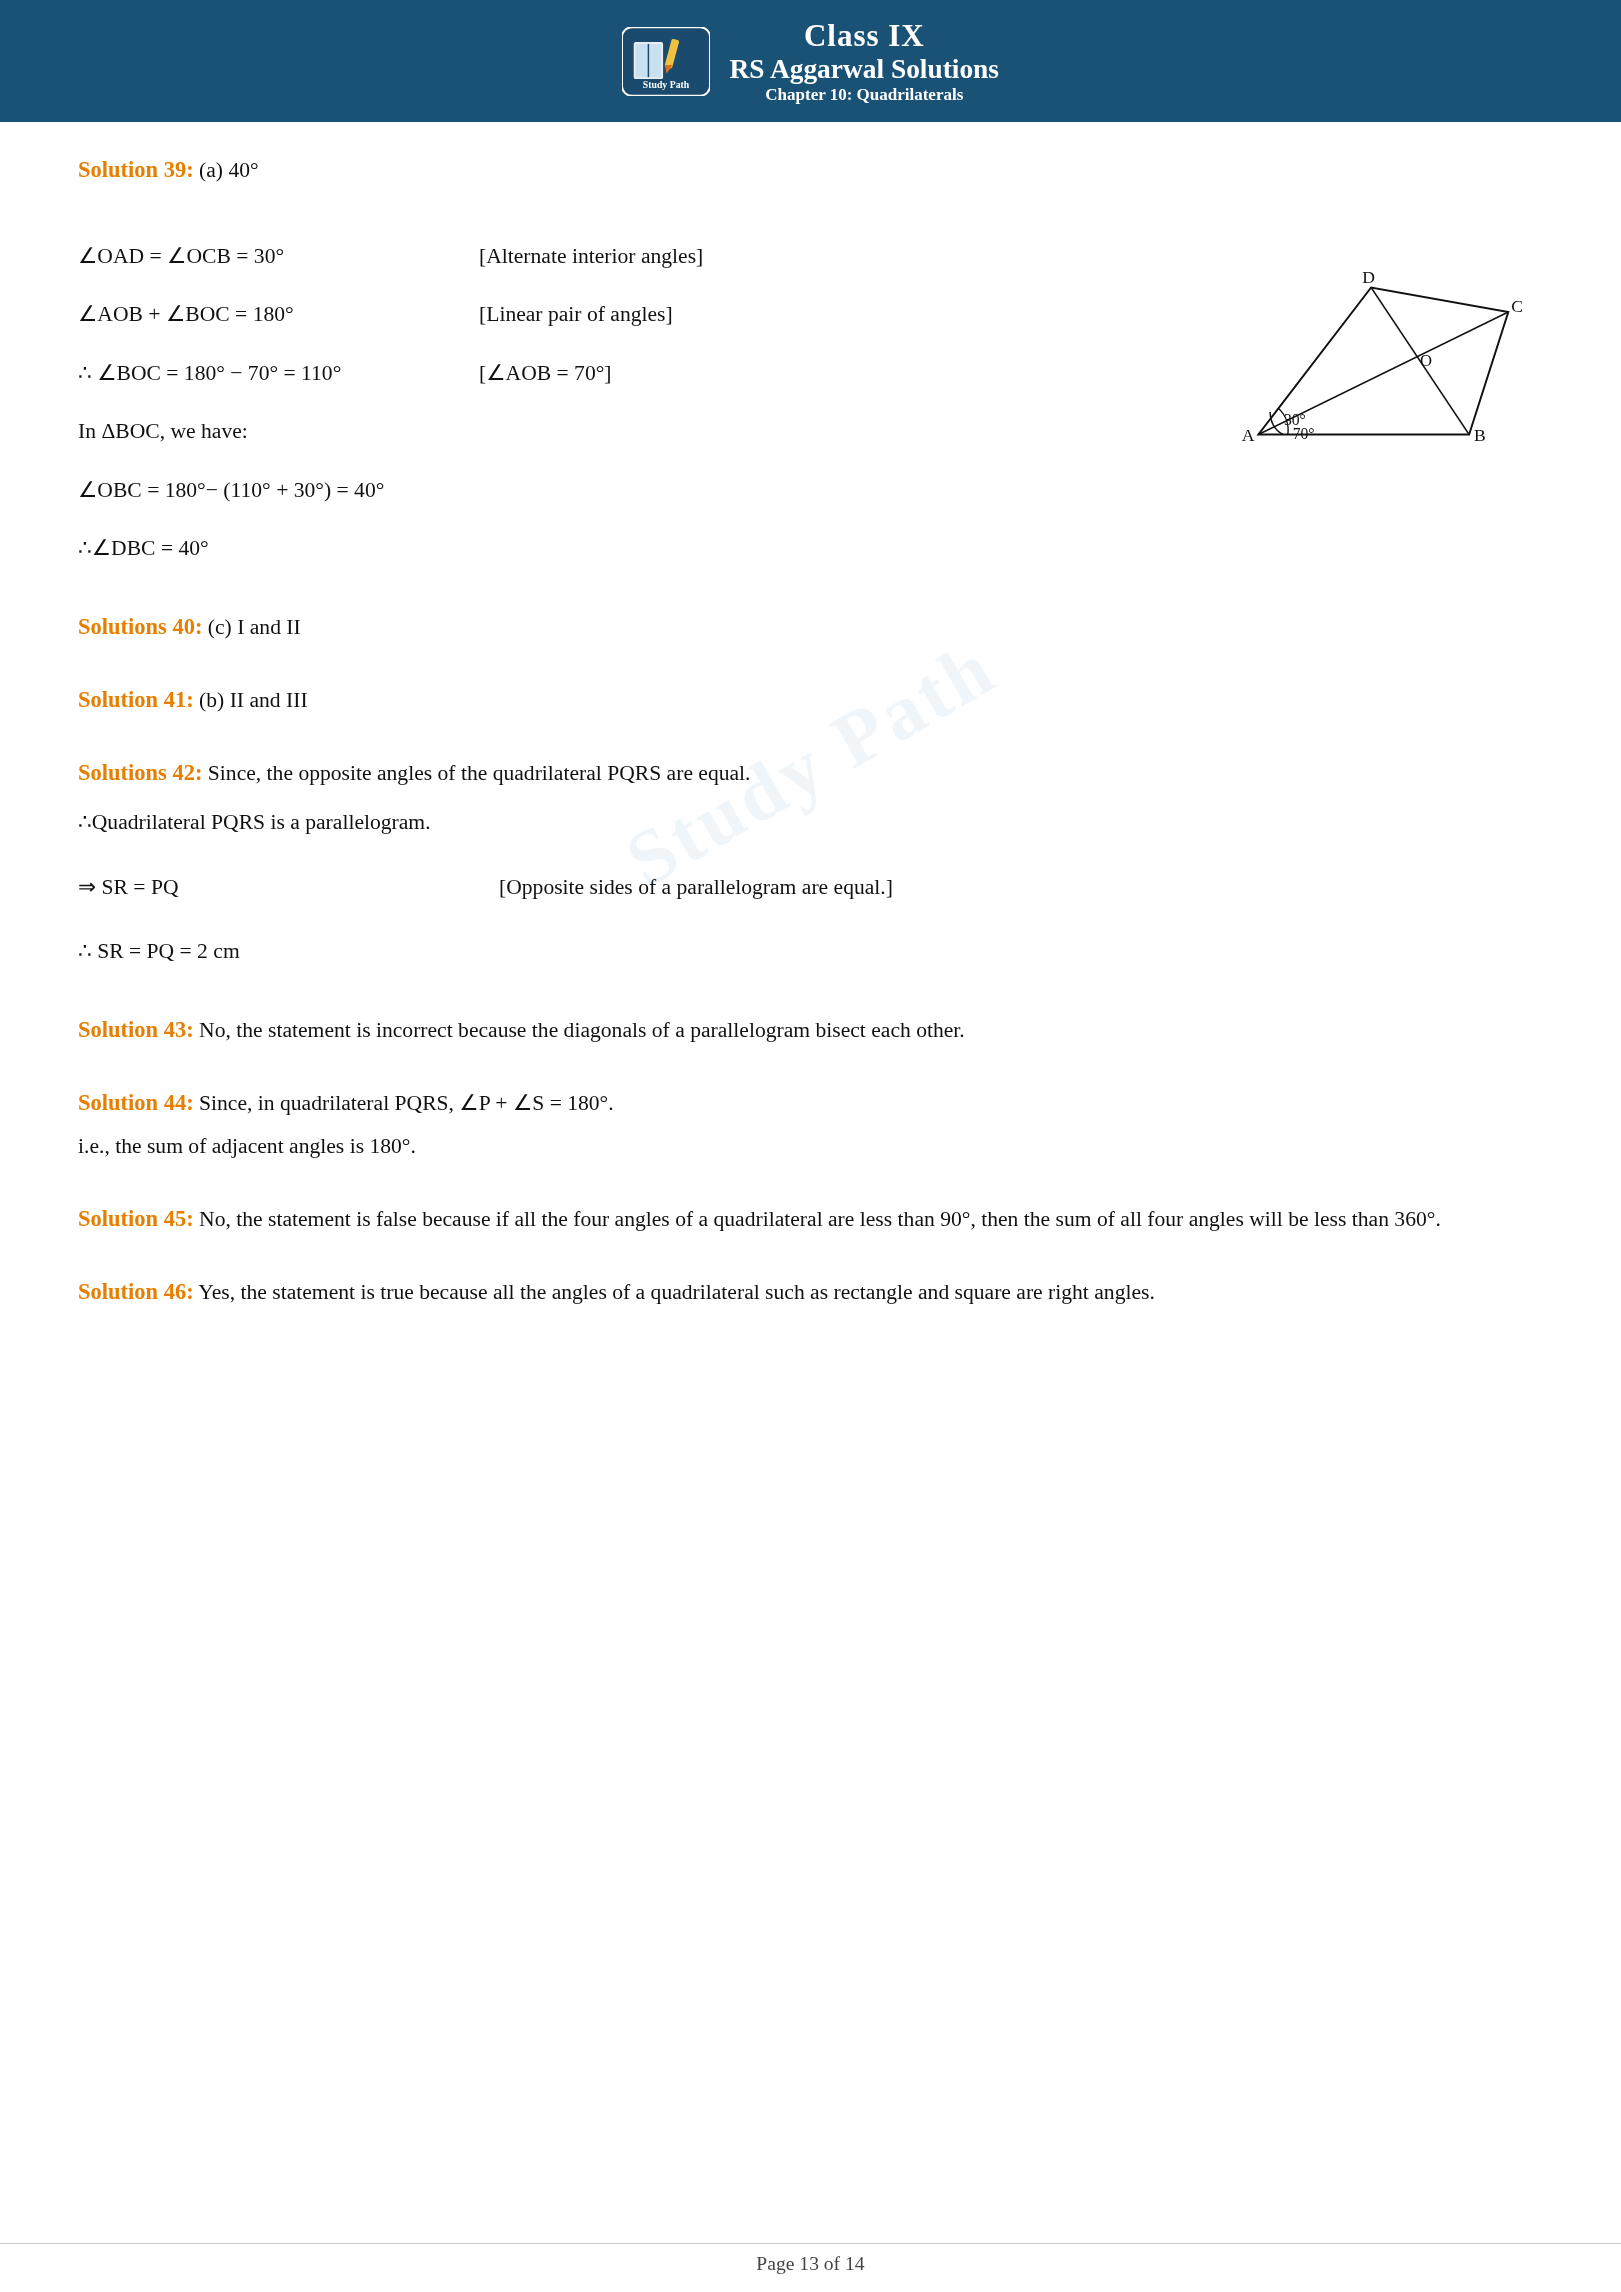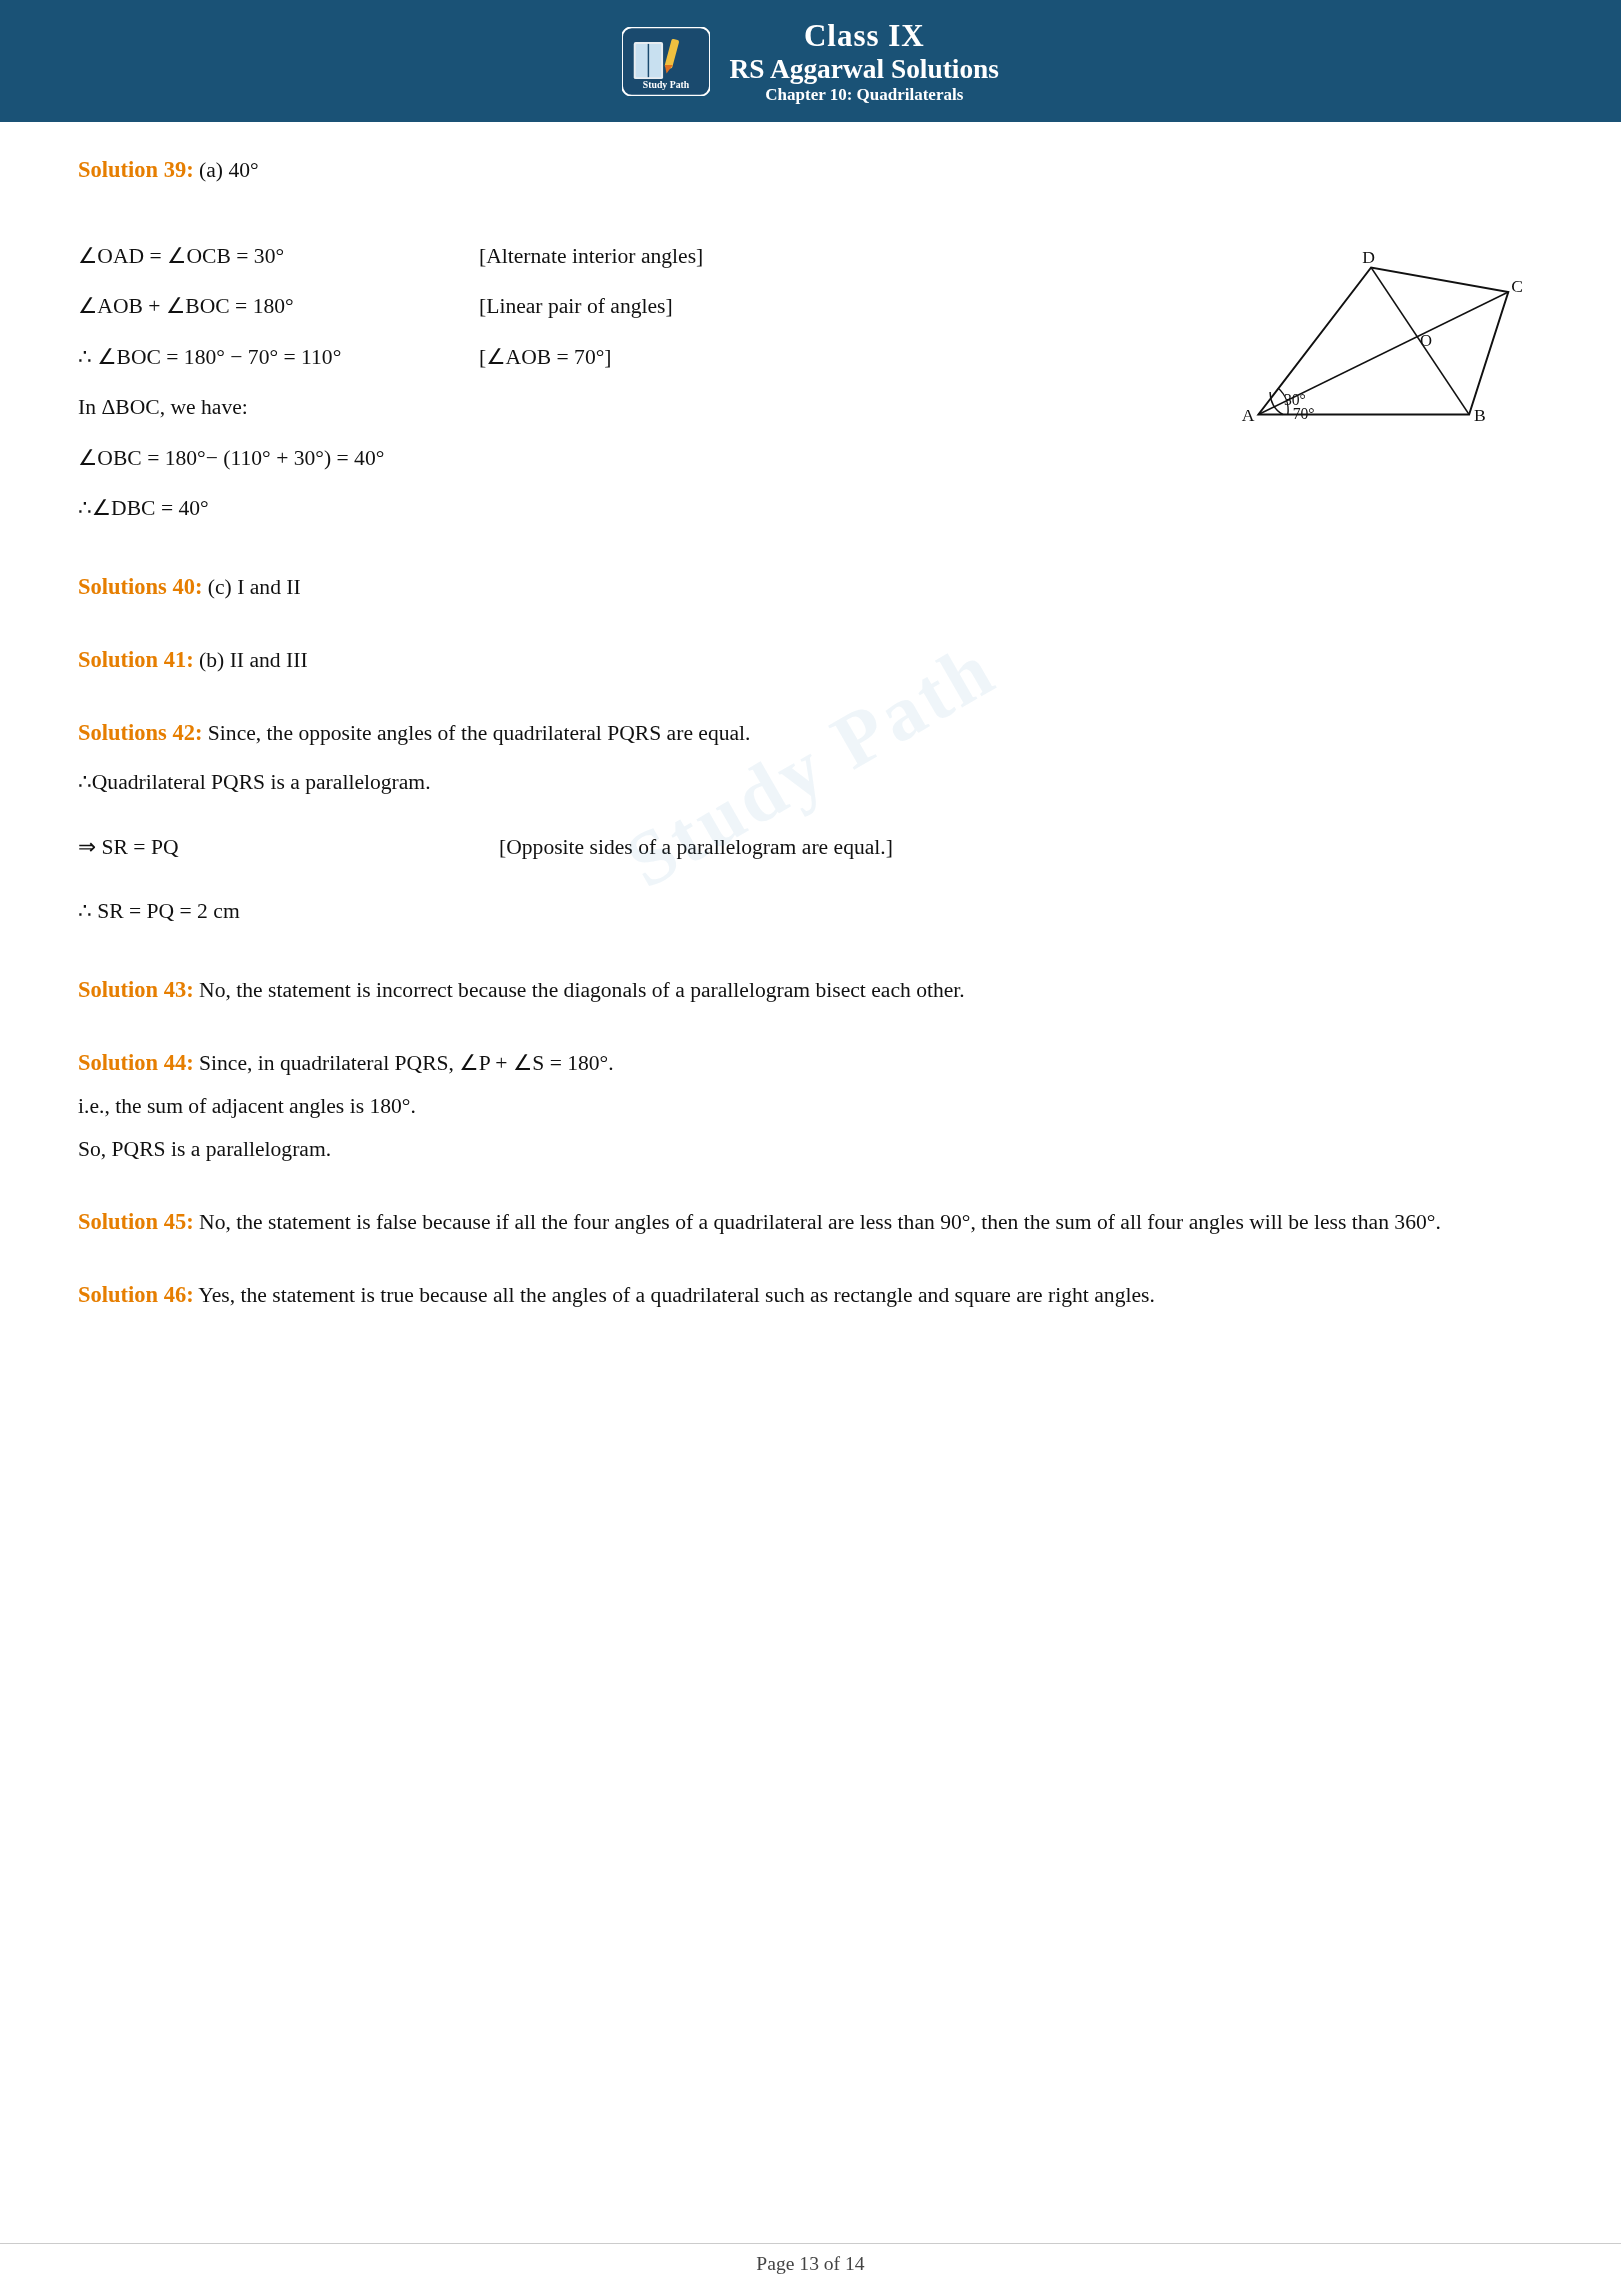--- a/index.html
+++ b/index.html
@@ -143,21 +143,21 @@
 
   <div class="solution-block">
     <div class="two-col">
       <div class="math-block">
         <div>
           <span class="solution-label">Solution 39:</span>
           <span class="solution-text">(a) 40°</span>
         </div>
         <br>
         
-        <div style="display:grid; grid-template-columns: 372px 1fr; gap: 2px 29px; margin-top: 5.9px;">
+        <div style="display:grid; grid-template-columns: 372px 1fr; gap: 10px 29px; margin-top: 5.9px;">
           <span class="math-line">∠OAD =  ∠OCB = 30°</span>
           <span class="math-line">[Alternate interior angles]</span>
           <span class="math-line">∠AOB + ∠BOC = 180°</span>
           <span class="math-line">[Linear pair of angles]</span>
           <span class="math-line">∴ ∠BOC = 180° − 70° = 110°</span>
           <span class="math-line">[∠AOB = 70°]</span>
           <span class="math-line">In ΔBOC, we have:</span>
           <span class="math-line"></span>
           <span class="math-line">∠OBC = 180°− (110° + 30°) = 40°</span>
           <span class="math-line"></span>
@@ -221,21 +221,20 @@
     <span class="solution-text">No, the statement is incorrect because the diagonals of a parallelogram bisect each other.</span>
   </div>
 
   <div class="solution-block">
     <div>
       <span class="solution-label">Solution 44:</span>
       <span class="solution-text">Since, in quadrilateral PQRS, ∠P + ∠S = 180°.</span>
     </div>
     <div style="margin-top:5.9px;">
       <div class="math-line">i.e., the sum of adjacent angles is 180°.</div>
-      <div class="math-line">So, PQRS is a parallelogram.</div>
     </div>
   </div>
 
   <div class="solution-block">
     <span class="solution-label">Solution 45:</span>
     <span class="solution-text"> No, the statement is false because if all the four angles of a quadrilateral are less than 90°, then the sum of all four angles will be less than 360°.</span>
   </div>
 
   <div class="solution-block">
     <span class="solution-label">Solution 46:</span>

